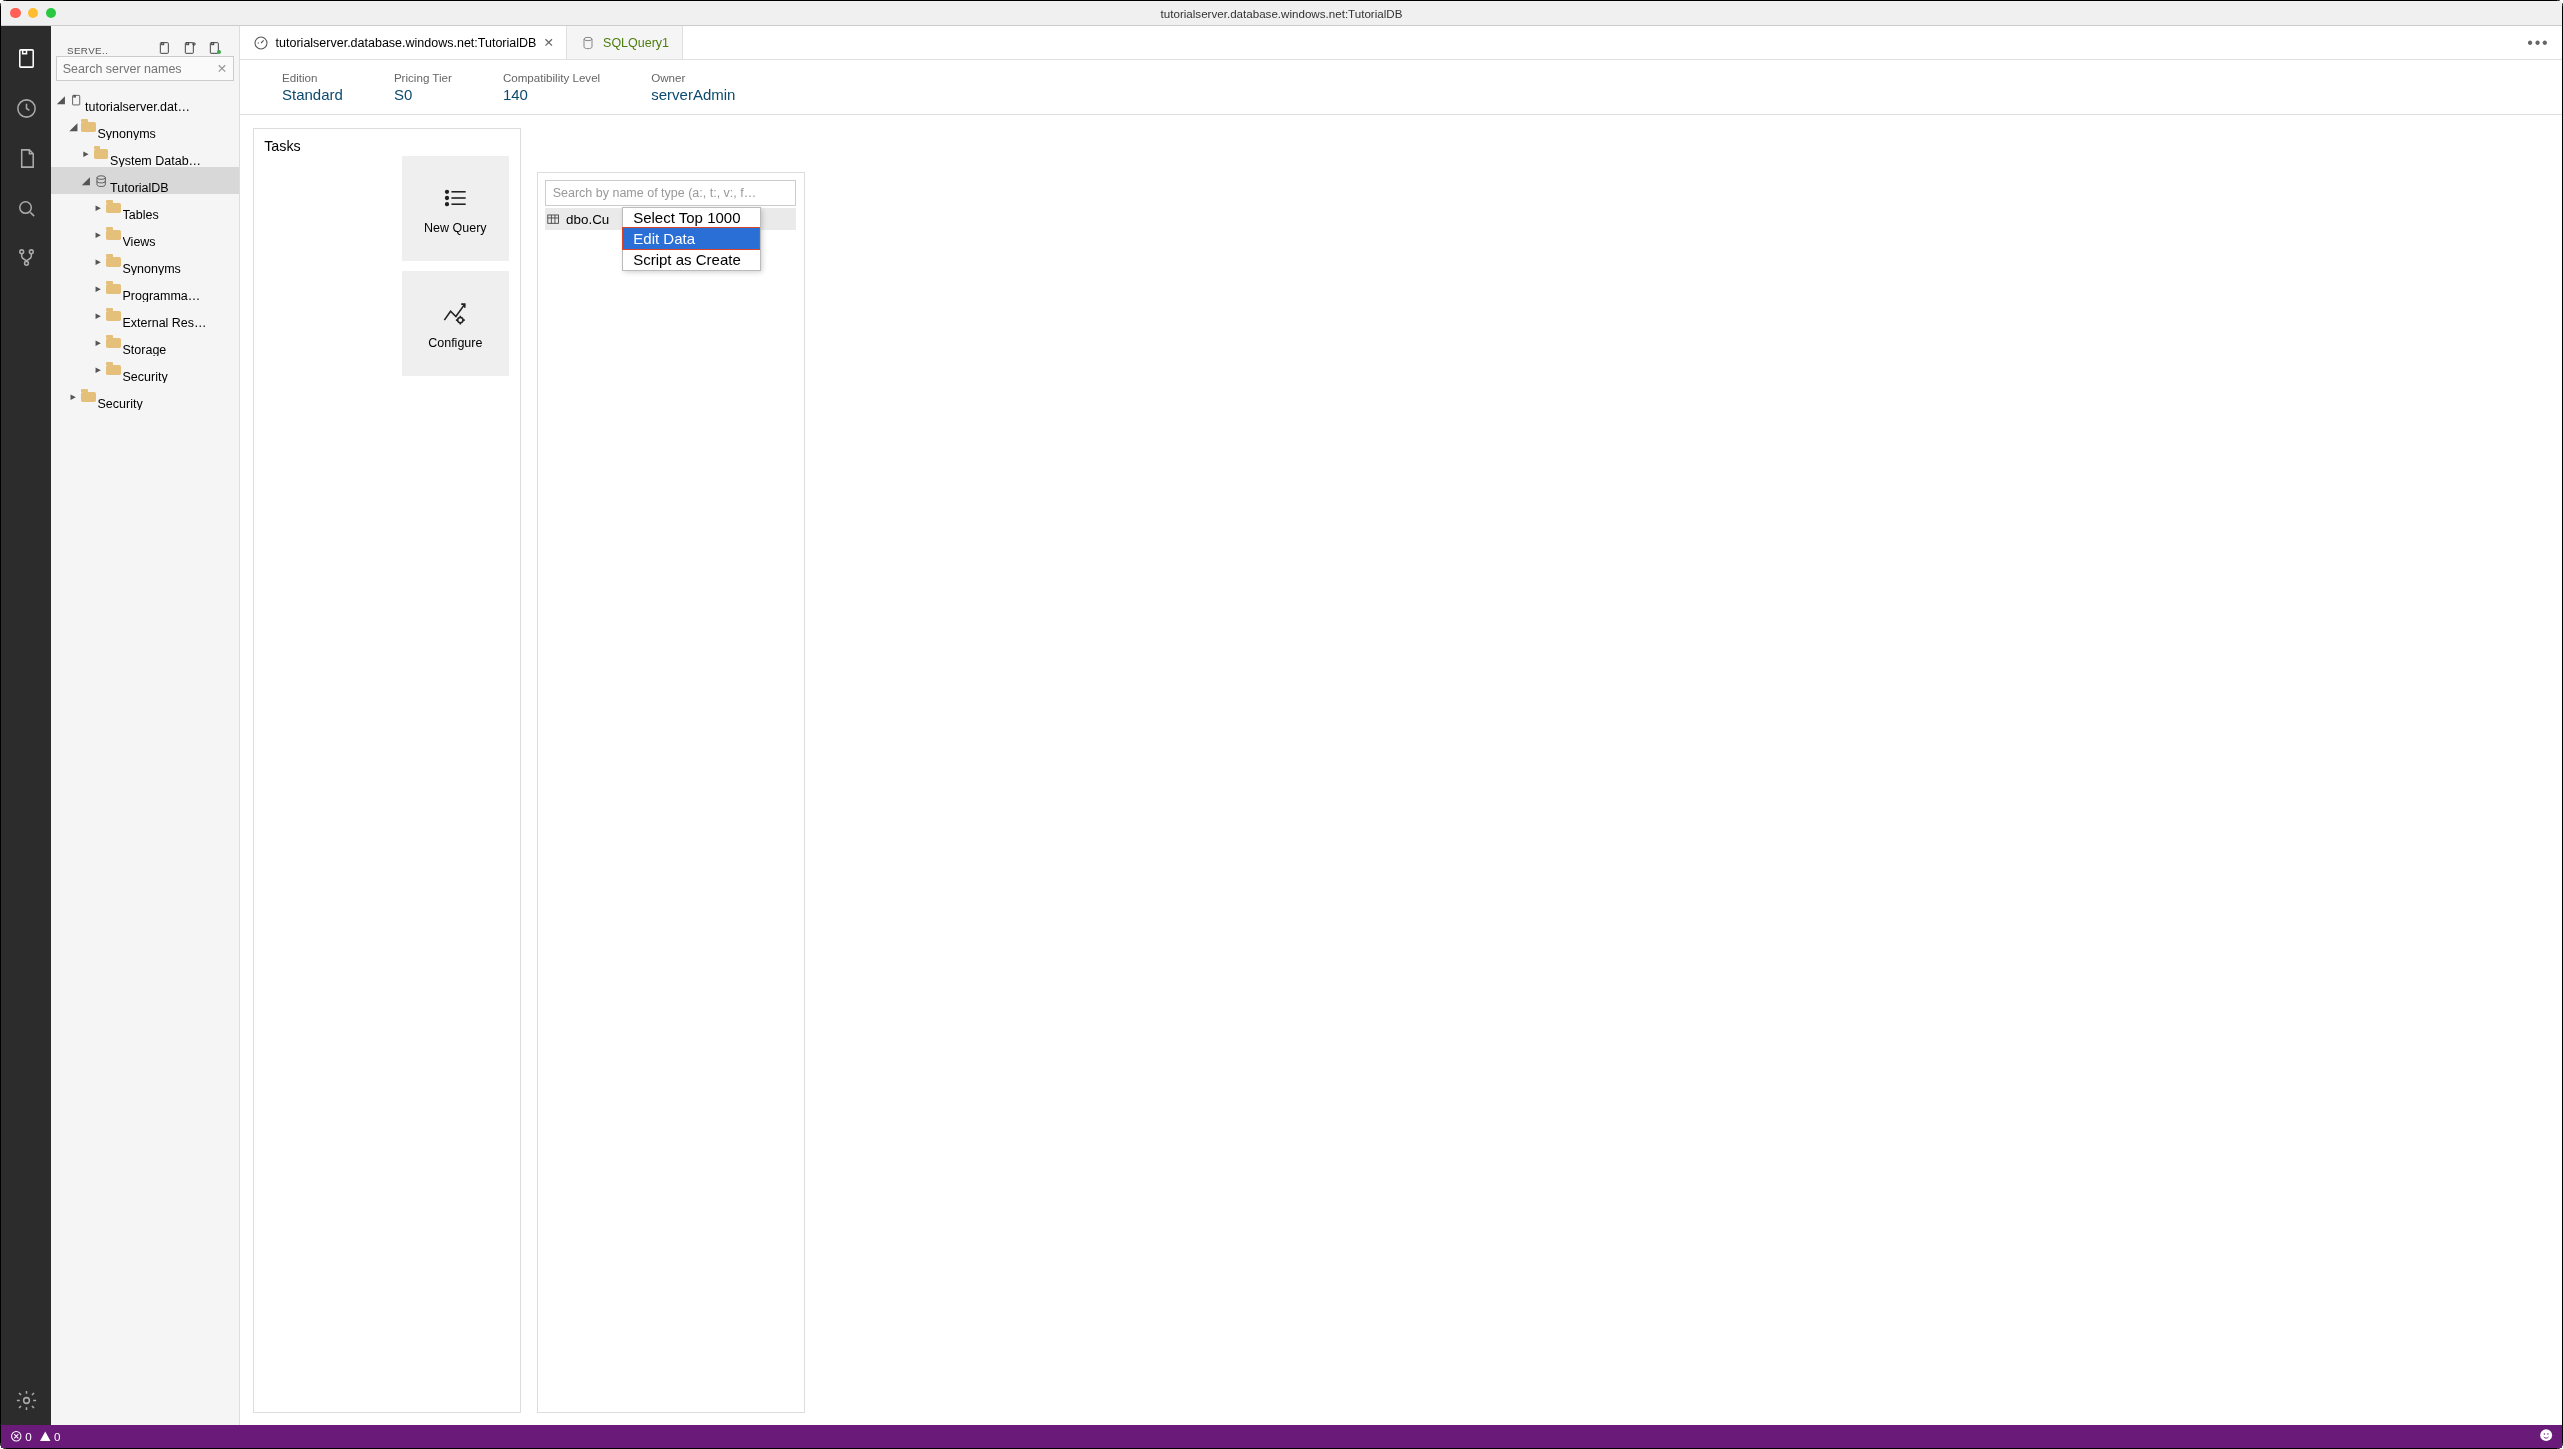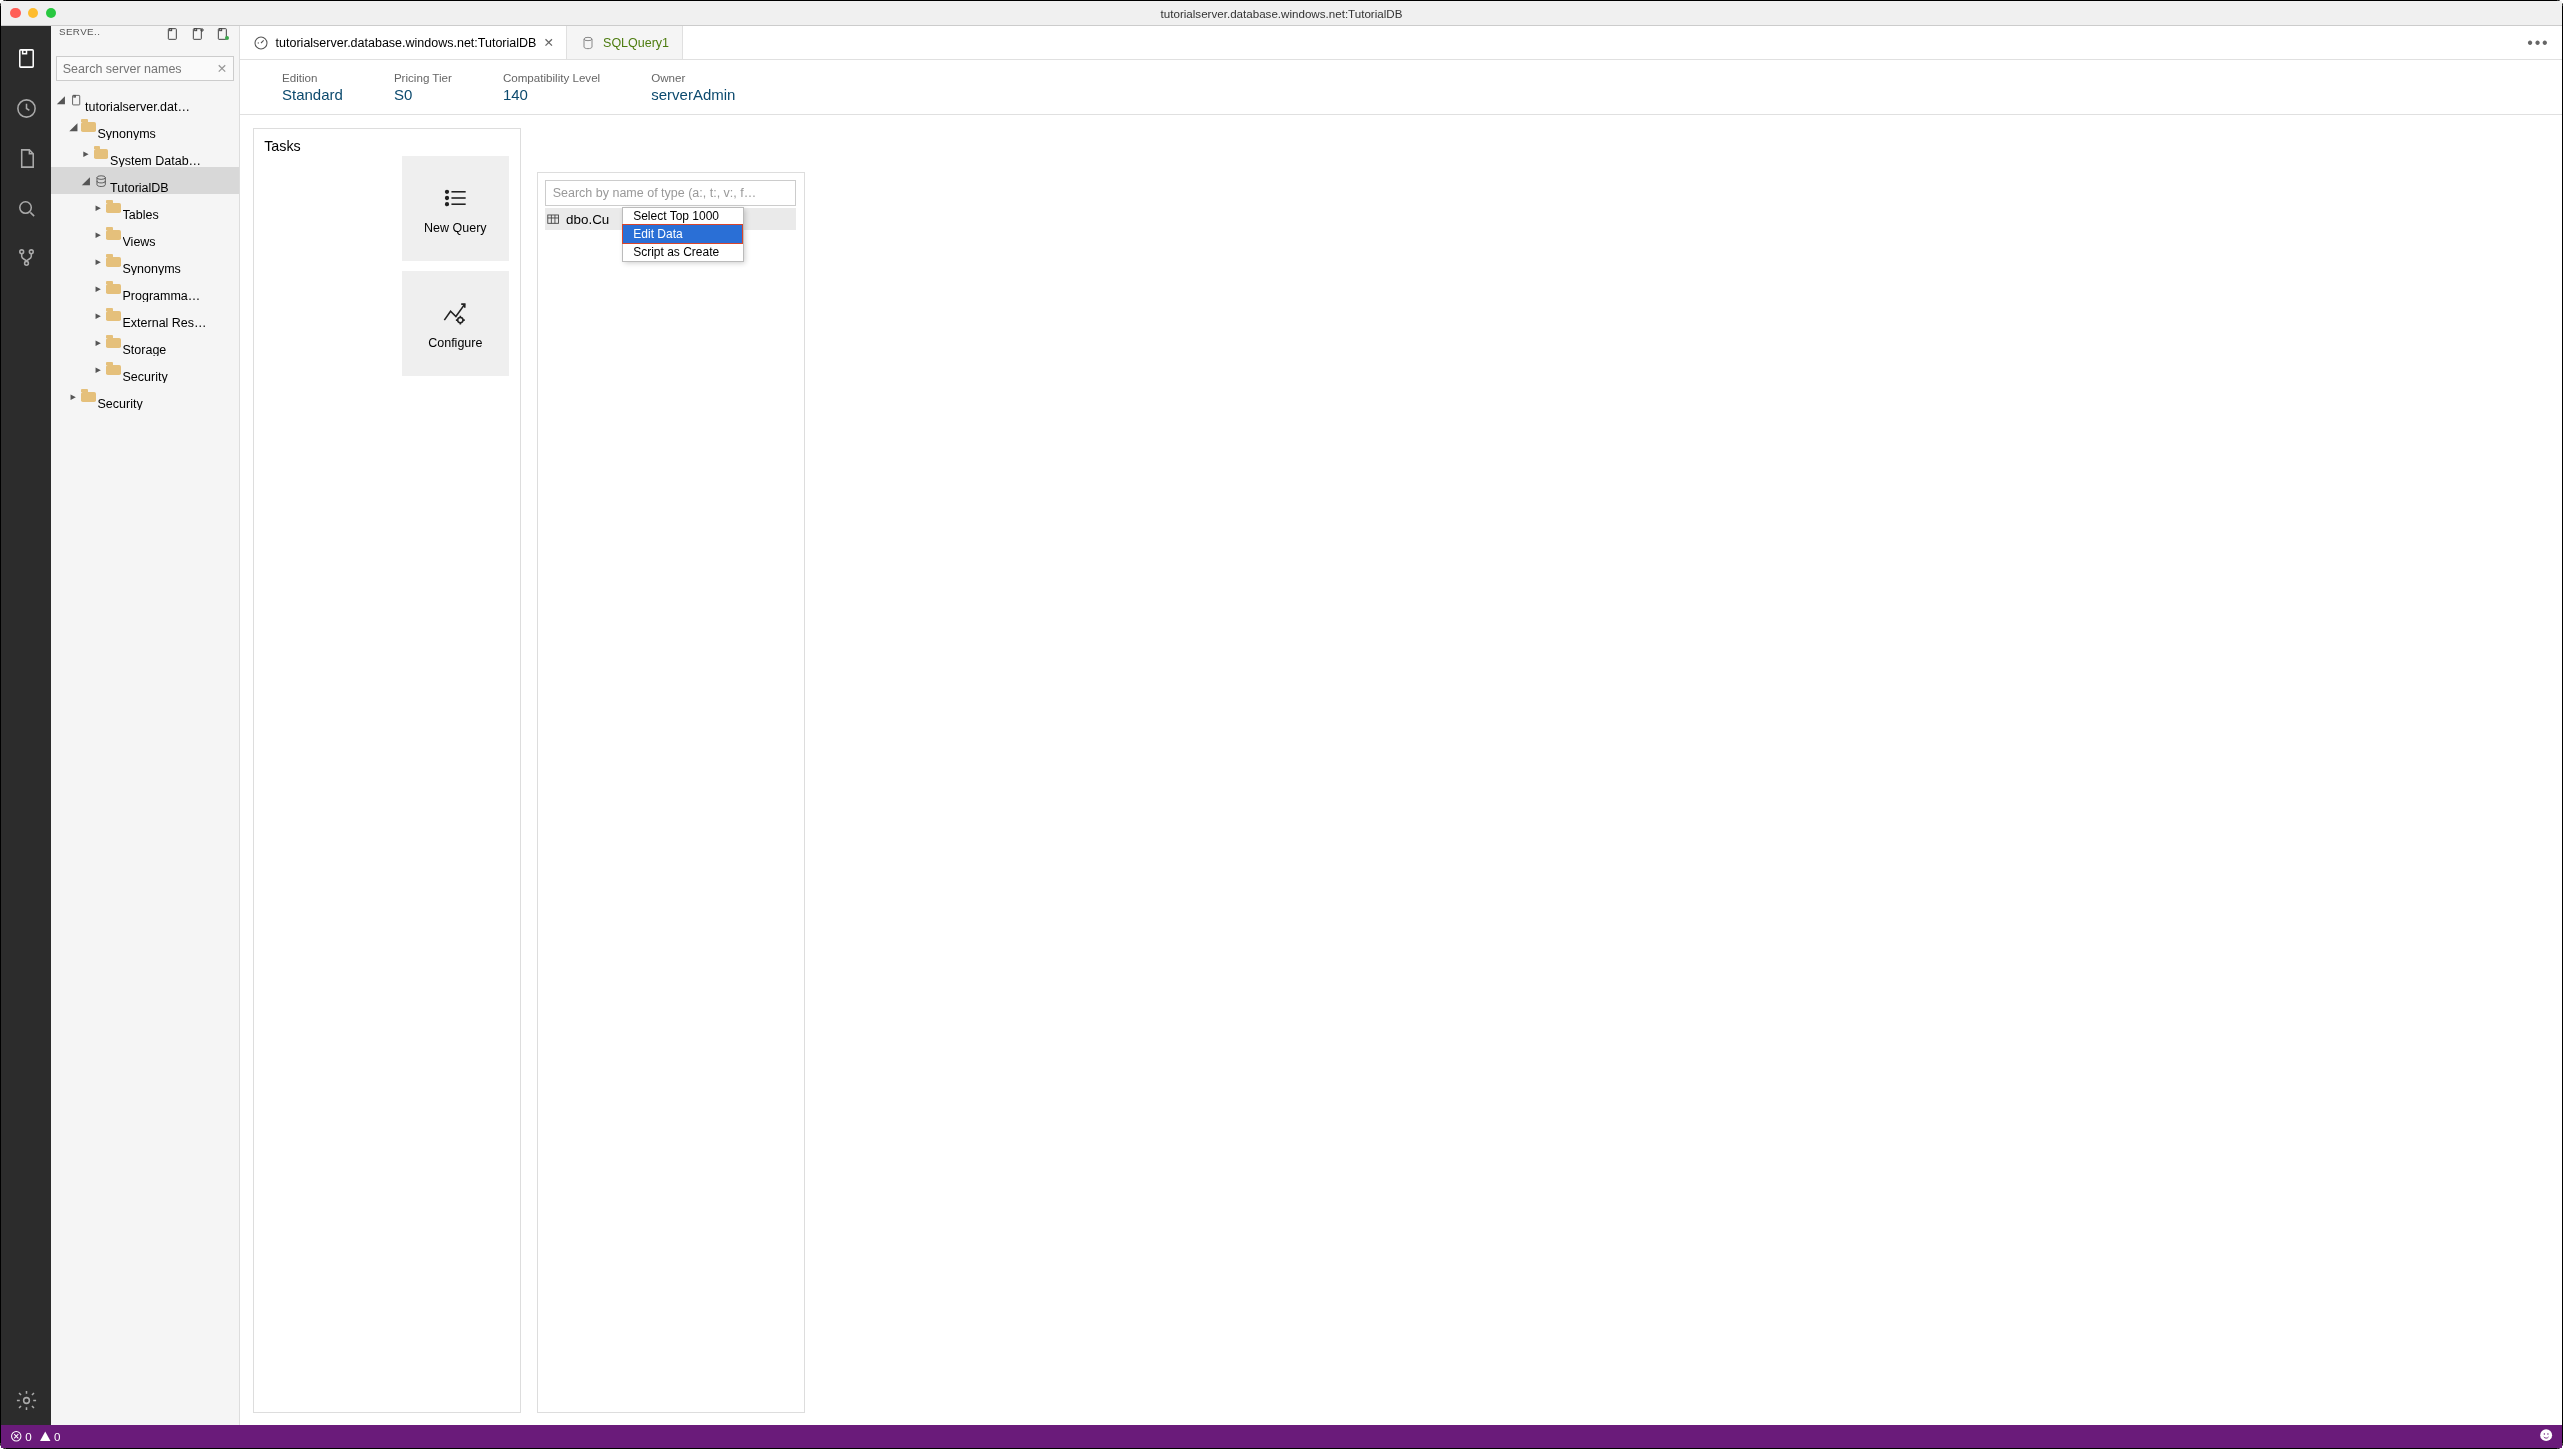--- a/index.html
+++ b/index.html
@@ -12,21 +12,21 @@
 .tl.yellow { background: #febc2e; }
 .tl.green { background: #28c840; }
 .titlebar-title { position: absolute; left: 50%; transform: translateX(-50%); font-size: 11.6px; color: #333; }
 .body { flex: 1; display: flex; min-height: 0; }
 .activity-bar { width: 50px; background: #2c2c2c; display: flex; flex-direction: column; align-items: center; padding-top: 7.1px; }
 .activity-item { width: 50px; height: 50px; display: flex; align-items: center; justify-content: center; color: #aaa; cursor: pointer; }
 .activity-item.active { color: #fff; }
 .activity-item svg { width: 23px; height: 23px; }
 .activity-spacer { flex: 1; }
 .sidebar { width: 189px; background: #f5f5f5; border-right: 0.9px solid #ddd; display: flex; flex-direction: column; }
-.sidebar-header { height: 30px; display: flex; align-items: flex-start; padding: 0 8px; gap: 5.4px; }
+.sidebar-header { height: 30px; display: flex; align-items: flex-end; padding: 0 16px; gap: 5.4px; }
 .sidebar-title { font-size: 9.8px; letter-spacing: 0.4px; color: #555; flex: 1; overflow: hidden; text-overflow: ellipsis; white-space: nowrap; }
 .sidebar-header-icons { display: flex; gap: 9px; }
 .sidebar-header-icons svg { width: 16px; height: 16px; cursor: pointer; }
 .search-box-wrap { padding: 0 5.4px 5.4px; }
 .search-box { width: 100%; border: 0.9px solid #ccc; background: #fafafa; height: 25px; display: flex; align-items: center; padding: 0 5.4px; }
 .search-box input { border: none; background: transparent; outline: none; font-size: 12.5px; width: 100%; color: #888; }
 .search-clear { color: #999; cursor: pointer; font-size: 12.5px; }
 .tree { flex: 1; overflow: auto; font-size: 12.5px; }
 .tree-row { display: flex; align-items: center; height: 27px; padding-right: 5.4px; cursor: pointer; white-space: nowrap; overflow: hidden; }
 .tree-row.selected { background: #d8d8d8; }
@@ -52,21 +52,21 @@
 .tasks-panel { width: 268px; padding: 9px 10.7px; }
 .tasks-title { font-size: 14.3px; margin-bottom: 2px; }
 .task-grid { display: flex; flex-direction: column; gap: 10px; align-items: flex-end; }
 .task-card { width: 107px; height: 105px; background: #efefef; display: flex; flex-direction: column; align-items: center; justify-content: center; gap: 7.1px; cursor: pointer; }
 .task-card svg { width: 32px; height: 32px; }
 .task-label { font-size: 12.5px; }
 .search-panel { width: 268px; padding: 7.1px; position: relative; margin-top: 44px; }
 .obj-search { width: 100%; border: 0.9px solid #ccc; padding: 5.4px 7.1px; font-size: 12.5px; outline: none; }
 .obj-search::placeholder { color: #999; }
 .obj-row { display: flex; align-items: center; gap: 5.4px; padding: 3.6px 1.8px; font-size: 13.4px; background: #eaeaea; margin-top: 1.8px; }
-.ctx-menu { position: absolute; top: 34px; left: 84px; width: 122px; background: #fff; border: 0.9px solid #bbb; box-shadow: 1.8px 1.8px 5.4px rgba(0,0,0,0.2); font-size: 12px; }
+.ctx-menu { position: absolute; top: 34px; left: 84px; width: 139px; background: #fff; border: 0.9px solid #bbb; box-shadow: 1.8px 1.8px 5.4px rgba(0,0,0,0.2); font-size: 15px; }
 .ctx-item { padding: 1.8px 10.7px; cursor: pointer; }
 .ctx-item.highlight { background: #2a6fd6; color: #fff; border: 0.9px solid #d8452b; margin: -0.9px; }
 .statusbar { height: 23px; background: #6a1b7a; color: #fff; display: flex; align-items: center; padding: 0 9px; font-size: 11.6px; }
 .status-left { display: flex; align-items: center; gap: 7.1px; }
 .status-item { display: flex; align-items: center; gap: 2.7px; }
 .status-right { margin-left: auto; }
 </style>
 </head>
 <body>
 

